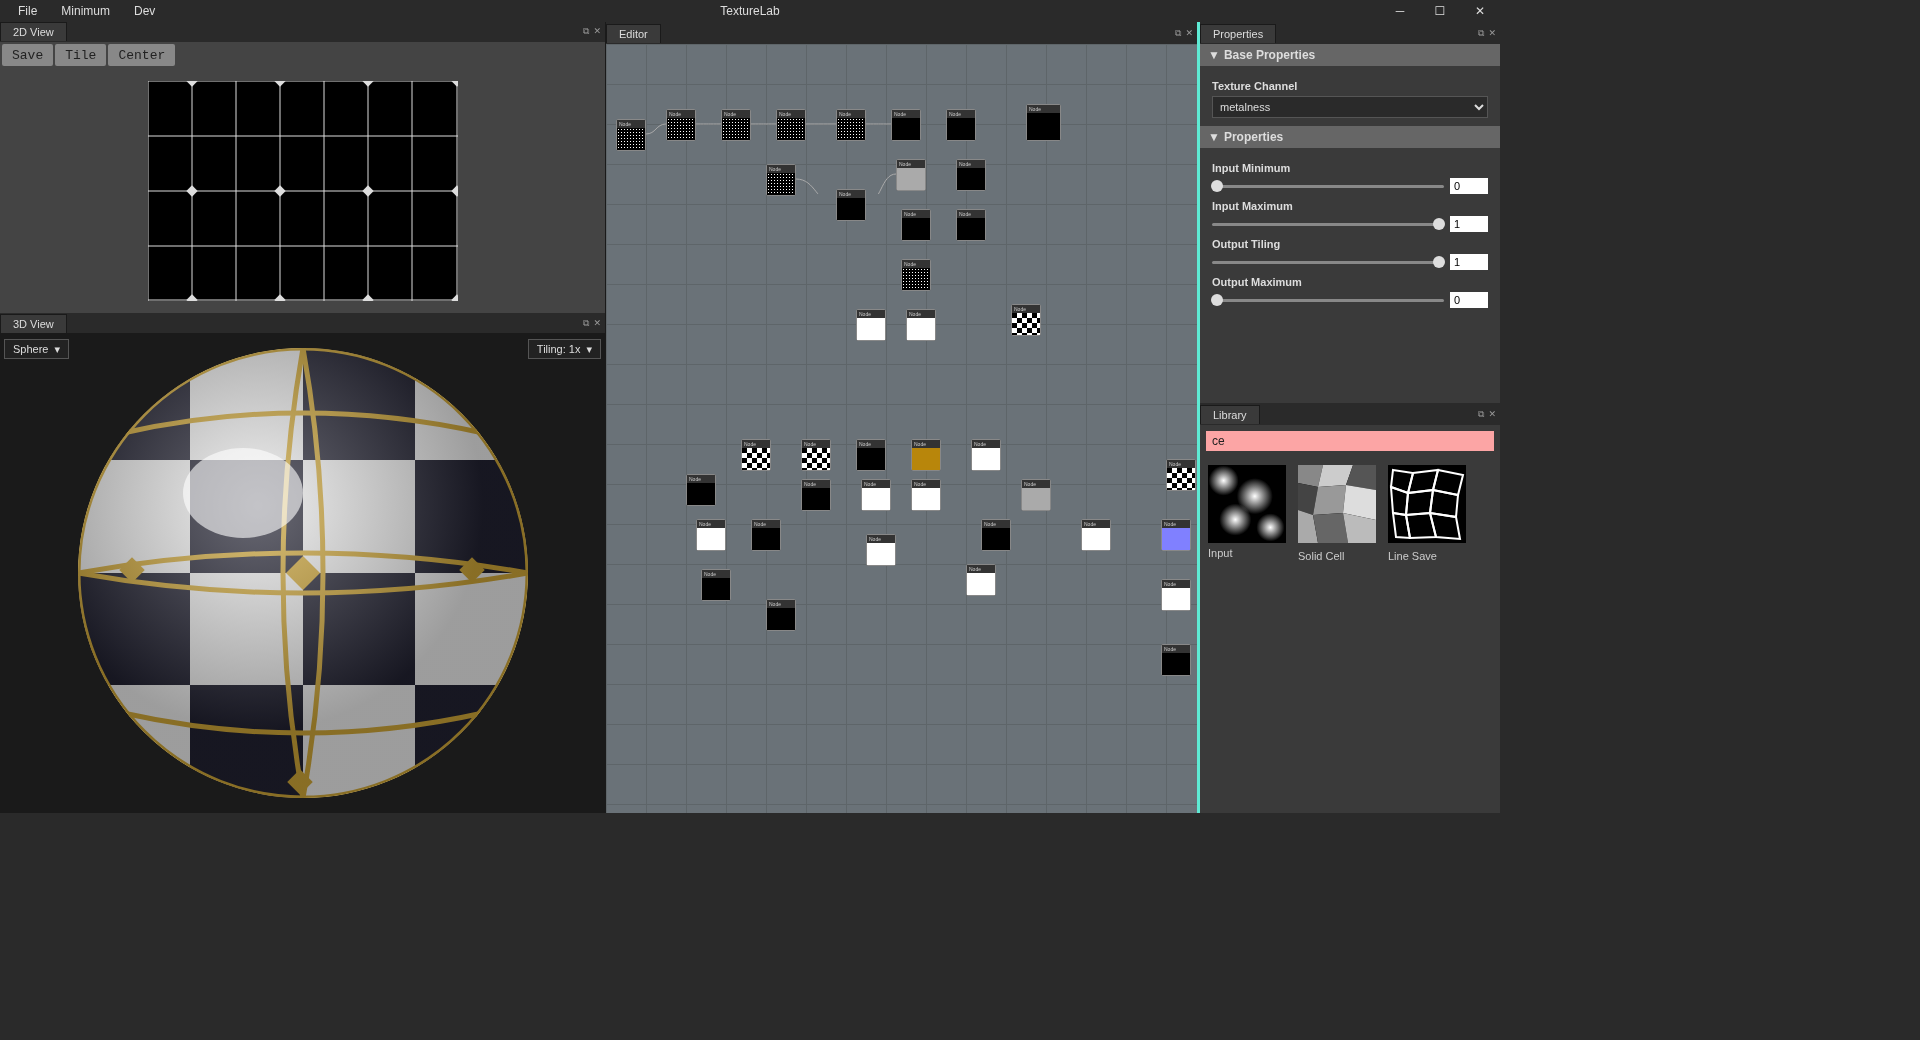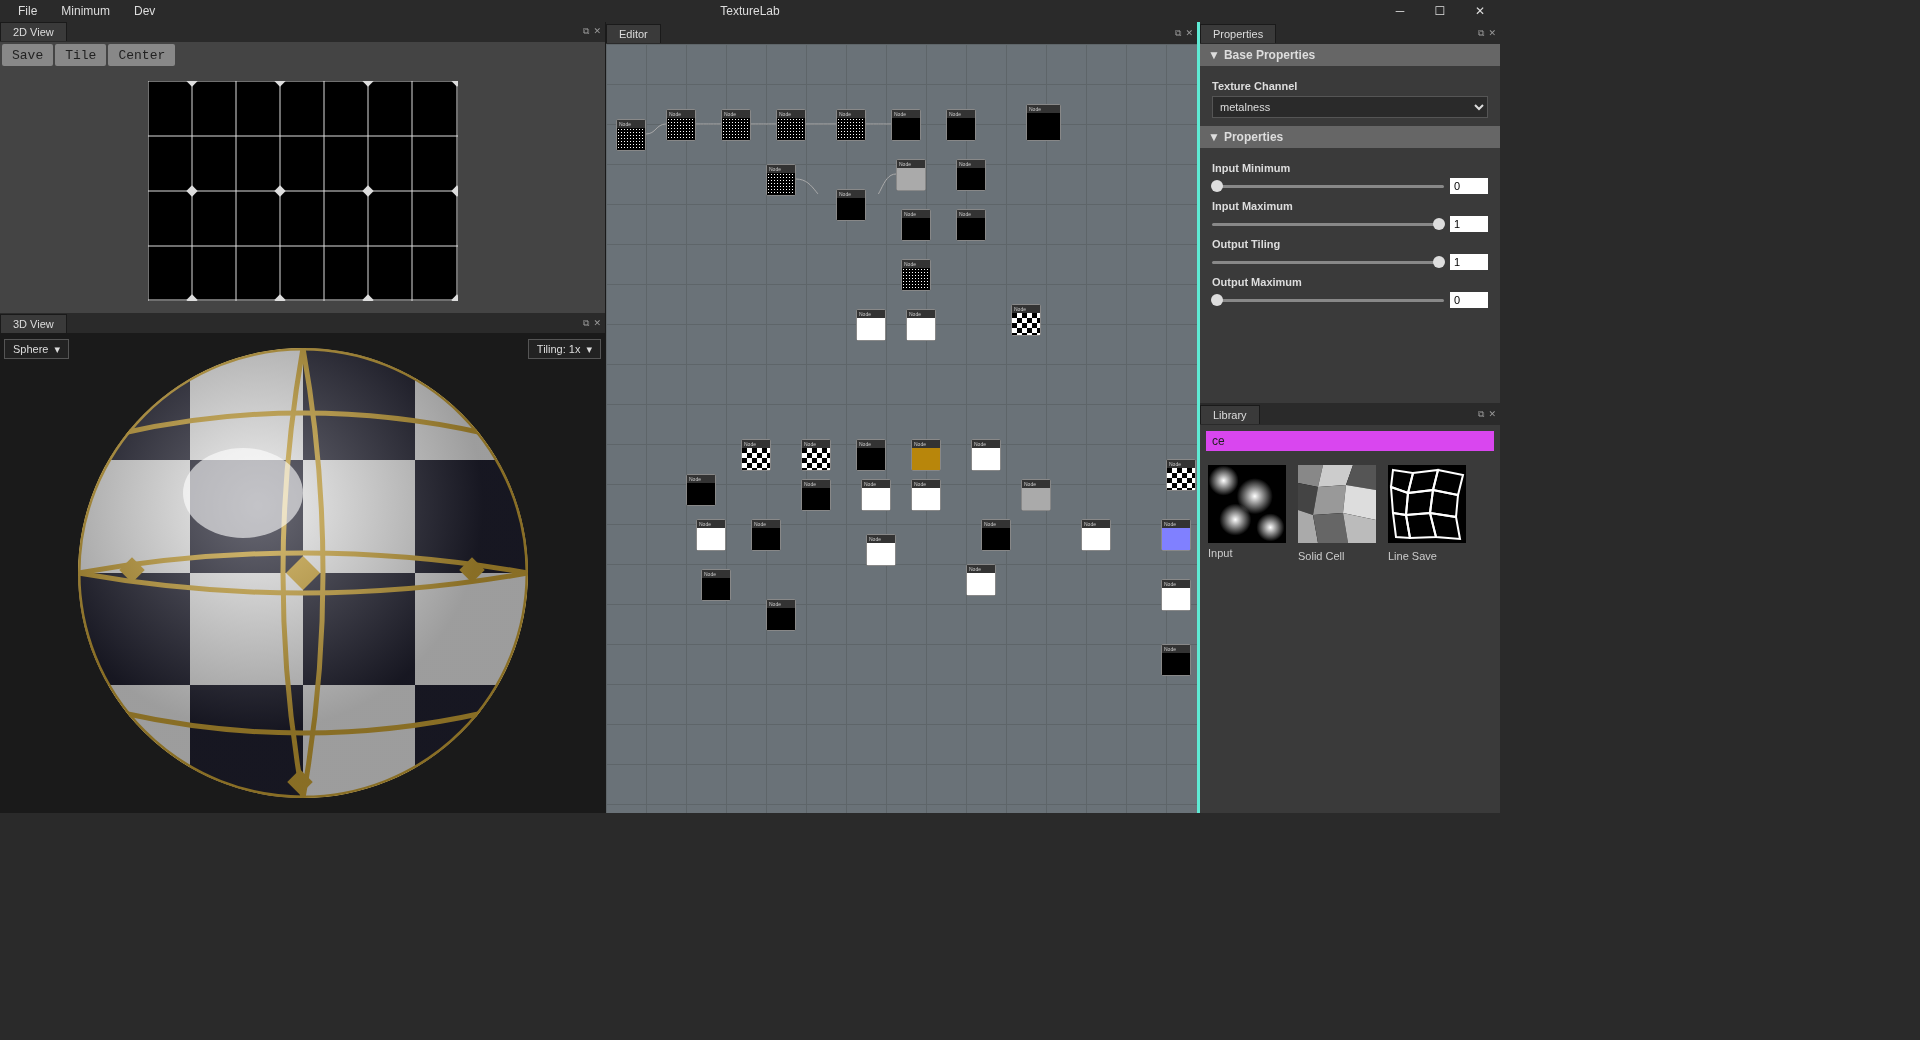--- a/index.html
+++ b/index.html
@@ -50,21 +50,21 @@
 .section-header { background:#666; padding:4px 8px; font-size:12px; font-weight:bold; display:flex; align-items:center; gap:4px; cursor:pointer; }
 .section-body { padding:8px 12px; }
 .prop-label { font-size:11px; font-weight:bold; margin-bottom:4px; margin-top:6px; }
 .prop-select { width:100%; background:#2a2a2a; border:1px solid #555; color:#ddd; padding:3px; font-size:11px; }
 .slider-row { display:flex; align-items:center; gap:6px; margin-bottom:4px; }
 .slider-track { flex:1; height:3px; background:#888; position:relative; border-radius:2px; }
 .slider-thumb { width:12px; height:12px; background:#ddd; border-radius:50%; position:absolute; top:-5px; transform:translateX(-50%); }
 .slider-val { width:38px; background:#fff; color:#000; border:none; padding:2px 4px; font-size:11px; text-align:left; }
 
 .panel-lib { height:388px; background:#3a3a3a; display:flex; flex-direction:column; }
-.lib-search { margin:6px; padding:3px 6px; background:#d946ef; border:none; color:#222; font-size:12px; }
+.lib-search { margin:6px; padding:3px 6px; background:#fca5a5; border:none; color:#222; font-size:12px; }
 .lib-grid { display:flex; gap:12px; padding:8px; }
 .lib-item { width:78px; }
 .lib-thumb { width:78px; height:78px; background:#000; cursor:pointer; }
 .lib-label { font-size:11px; margin-top:4px; color:#ccc; }
 
 svg.sphere { width:480px; height:480px; }
 </style>
 </head>
 <body>
 

